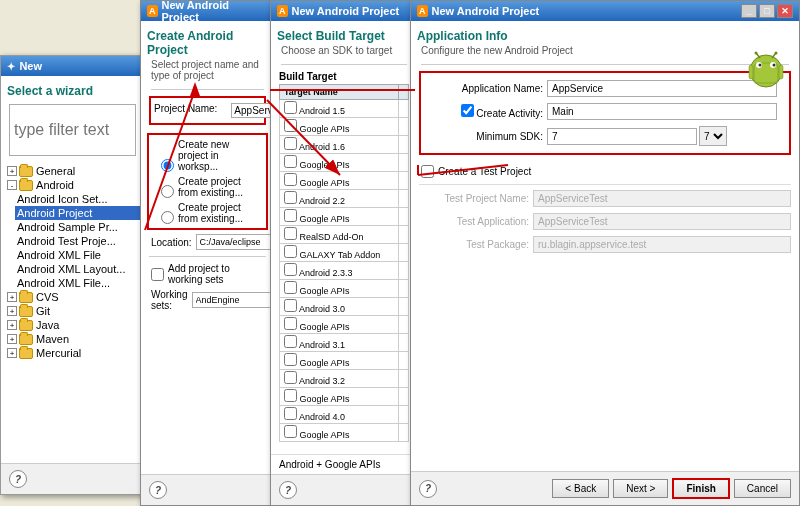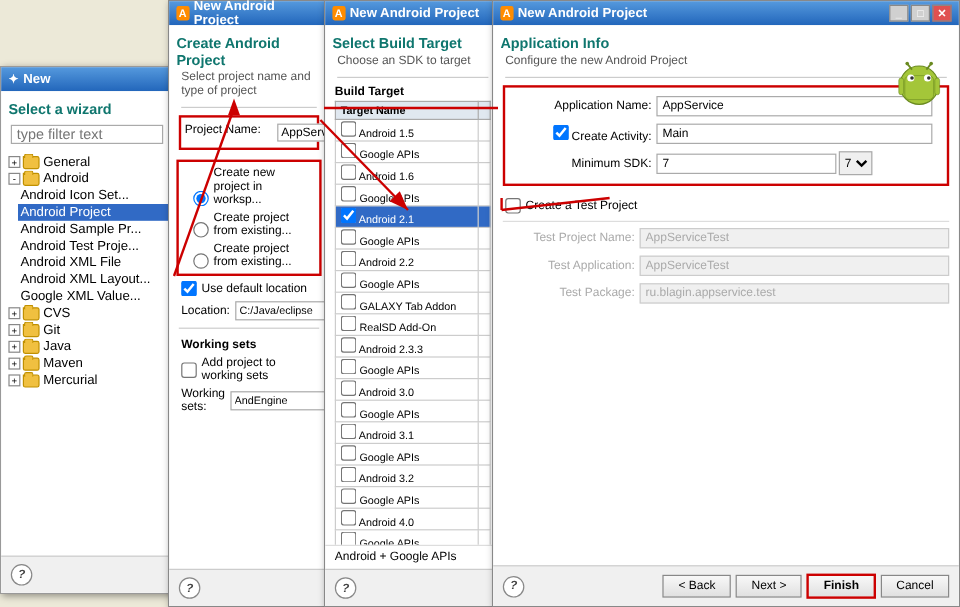--- a/index.html
+++ b/index.html
@@ -47,24 +47,24 @@
       top: 55px;
       width: 145px;
       height: 440px;
       background: #f5f5f5;
       border: 1px solid #999;
     }
 
     .filter-input {
       width: calc(100% - 16px);
       margin: 4px 8px;
-      padding: 0 4px;
+      padding: 16px 4px;
       border: 1px solid #aaa;
       background: white;
-      font-size: 12px;
+      font-size: 16px;
       color: #999;
     }
 
     .tree-container {
       padding: 4px 4px;
       overflow: hidden;
     }
 
     .tree-item {
       display: flex;
@@ -402,21 +402,21 @@
       <div class="tree-item indent1">
         <span>Android Test Proje...</span>
       </div>
       <div class="tree-item indent1">
         <span>Android XML File</span>
       </div>
       <div class="tree-item indent1">
         <span>Android XML Layout...</span>
       </div>
       <div class="tree-item indent1">
-        <span>Google XML Value...</span>
+        <span>Android XML File...</span>
       </div>
 
       <div class="tree-item">
         <span class="tree-toggle">+</span>
         <span class="folder-icon"></span>
         &nbsp;<span>CVS</span>
       </div>
 
       <div class="tree-item">
         <span class="tree-toggle">+</span>
@@ -475,33 +475,28 @@
       <div class="radio-item">
         <input type="radio" name="proj-type" style="">
         <span>Create project from existing...</span>
       </div>
       <div class="radio-item">
         <input type="radio" name="proj-type" style="">
         <span>Create project from existing...</span>
       </div>
     </div>
 
-    <div class="checkbox-item">
-      <input type="checkbox" checked="" style="">
-      <span>Use default location</span>
-    </div>
 
     <div class="location-row">
       <span>Location:</span>
       <input class="location-input" value="C:/Java/eclipse" style="">
       <button class="browse-btn">Browse...</button>
     </div>
 
     <div class="section-divider"></div>
-    <div class="working-sets-title">Working sets</div>
     <div class="checkbox-item">
       <input type="checkbox" style="">
       <span>Add project to working sets</span>
     </div>
     <div class="location-row">
       <span>Working sets:</span>
       <input class="location-input" value="AndEngine" style="">
       <button class="browse-btn">Select...</button>
     </div>
 
@@ -541,42 +536,38 @@
               <td></td>
             </tr>
           <tr>
               <td><input type="checkbox" style=""> Android 1.6</td>
               <td></td>
             </tr>
           <tr>
               <td><input type="checkbox" style=""> Google APIs</td>
               <td></td>
             </tr>
-          <tr class="selected-row" style="background:#316ac5; color:white;">
-            <td style="background:#316ac5; color:white;"><input type="checkbox" checked="" style=""> Android 2.1</td>
-            <td style="background:#316ac5; color:white;"></td>
-          </tr>
           <tr>
               <td><input type="checkbox" style=""> Google APIs</td>
               <td></td>
             </tr>
           <tr>
               <td><input type="checkbox" style=""> Android 2.2</td>
               <td></td>
             </tr>
           <tr>
               <td><input type="checkbox" style=""> Google APIs</td>
               <td></td>
             </tr>
           <tr>
+              <td><input type="checkbox" style=""> RealSD Add-On</td>
+              <td></td>
+            </tr>
+          <tr>
               <td><input type="checkbox" style=""> GALAXY Tab Addon</td>
-              <td></td>
-            </tr>
-          <tr>
-              <td><input type="checkbox" style=""> RealSD Add-On</td>
               <td></td>
             </tr>
           <tr>
               <td><input type="checkbox" style=""> Android 2.3.3</td>
               <td></td>
             </tr>
           <tr>
               <td><input type="checkbox" style=""> Google APIs</td>
               <td></td>
             </tr>

